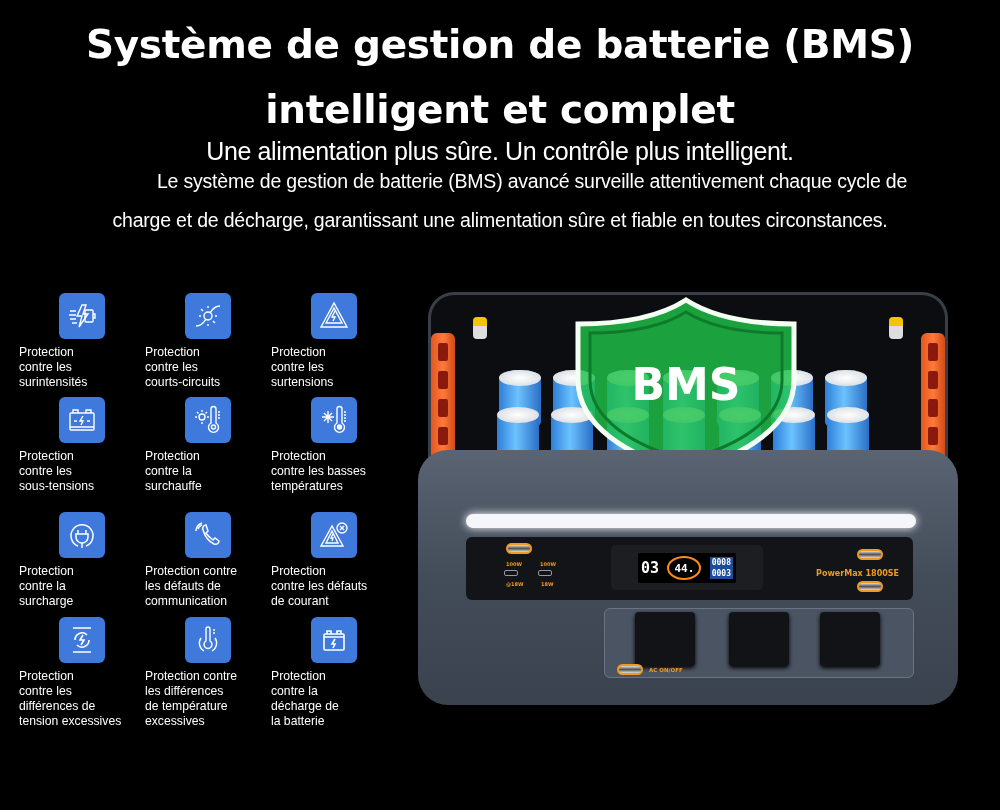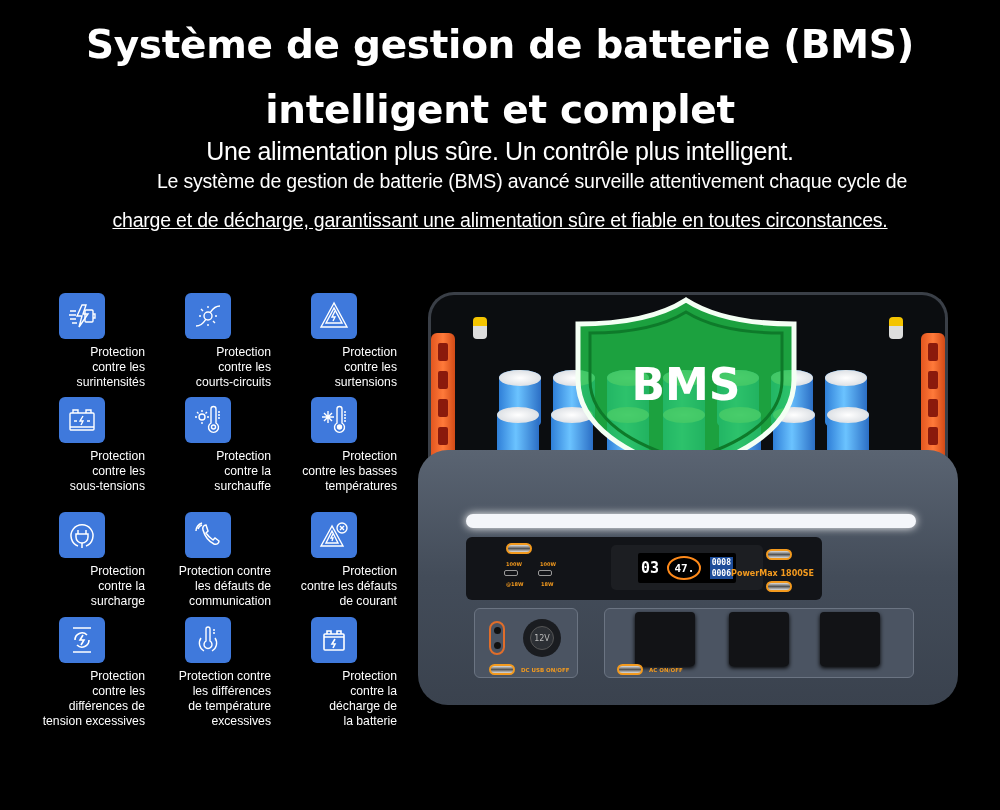--- a/index.html
+++ b/index.html
@@ -5,49 +5,49 @@
   * { box-sizing: border-box; margin: 0; padding: 0; }
   html, body { width: 1000px; height: 810px; background: #000; overflow: hidden; }
   body { position: relative; font-family: "DejaVu Sans", "Liberation Sans", sans-serif; color: #fff; }
 
   .title { position: absolute; left: 0; width: 1000px; text-align: center; font-weight: bold; font-size: 39px; line-height: 50px; letter-spacing: -0.3px; }
   .title.l1 { top: 20px; }
   .title.l2 { top: 72px; margin-top: 13px; }
   .subtitle { position: absolute; top: 134px; left: 0; width: 1000px; text-align: center; font-size: 25px; line-height: 34px; letter-spacing: -0.4px; font-family: "Liberation Sans", sans-serif; }
   .desc { position: absolute; left: 0; width: 1000px; text-align: center; font-size: 19.5px; line-height: 28px; font-family: "Liberation Sans", sans-serif; letter-spacing: -0.2px; }
   .desc.l1 { top: 167px; margin-left: 32px; }
-  .desc.l2 { top: 206px; text-decoration: underline; }
-
-  .feature { position: absolute; width: 126px; text-align: right; }
+  .desc.l2 { top: 206px; }
+
+  .feature { position: absolute; width: 126px; text-align: left; }
   .tile { width: 46px; height: 46px; margin: 0 auto; background: #3f79dc; border-radius: 6px; display: flex; align-items: center; justify-content: center; }
   .tile svg { width: 32px; height: 32px; }
   .flabel { margin-top: 6px; font-size: 12.2px; line-height: 15px; font-family: "Liberation Sans", sans-serif; color: #fff; white-space: pre-line; }
 
   
   .device { position: absolute; left: 418px; top: 290px; width: 540px; height: 420px; }
   .top-frame { position: absolute; left: 10px; top: 2px; width: 520px; height: 180px; border-radius: 26px 26px 0 0; background: #0b0d10; border: 3px solid #3a3f47; border-bottom: none; overflow: hidden; }
   .orange-rail { position: absolute; top: 38px; width: 24px; height: 148px; background: linear-gradient(90deg,#e3561f,#ff7a3a,#d24a16); border-radius: 6px; }
   .orange-rail.left { left: 0; }
   .orange-rail.right { right: 0; }
   .orange-rail span { display:block; margin: 10px auto 0; width: 10px; height: 18px; background: #8a1a0c; border-radius: 2px; }
   .post { position: absolute; top: 22px; width: 14px; height: 22px; border-radius: 4px; background: linear-gradient(#f4c400 0 40%, #ddd 40%); }
   .cell { position: absolute; width: 42px; border-radius: 20px / 8px; background: linear-gradient(90deg,#2f7fd8,#6bc3ff 45%,#2b6ec5); }
   .cell::before { content: ""; position: absolute; left: 0; top: 0; width: 42px; height: 16px; border-radius: 50%; background: radial-gradient(#fff,#cfd4da); }
   .body { position: absolute; left: 0; top: 160px; width: 540px; height: 255px; border-radius: 30px; background: linear-gradient(180deg,#5a6472,#434c59 50%,#3a424e); }
   .lightbar { position: absolute; left: 48px; top: 64px; width: 450px; height: 14px; border-radius: 7px; background: #f4f6fa; box-shadow: 0 0 8px #fff; }
-  .panel { position: absolute; left: 48px; top: 87px; width: 356px; height: 63px; border-radius: 6px; background: #121418; }
+  .panel { position: absolute; left: 48px; top: 87px; width: 447px; height: 63px; border-radius: 6px; background: #121418; }
   .lcd { position: absolute; left: 145px; top: 8px; width: 152px; height: 45px; border-radius: 5px; background: #1c1e22; }
   .lcd-inner { position: absolute; left: 27px; top: 8px; width: 98px; height: 30px; background: #000; border-radius: 2px; display:flex; align-items:center; justify-content: space-between; padding: 0 3px; font-family: "DejaVu Sans Mono", monospace; font-weight: bold; }
   .lcd-big { font-size: 15px; color: #fff; }
   .lcd-ring { width: 34px; height: 24px; border: 2px solid #ff8a1a; border-radius: 50%; font-size: 11px; display:flex; align-items:center; justify-content:center; color:#fff; }
   .lcd-right { font-size: 8px; color: #fff; line-height: 11px; background:#1d4d9a; padding: 0 2px; }
   .obtn { position: absolute; width: 26px; height: 11px; border-radius: 6px; border: 2px solid #f39a1e; background: linear-gradient(#ddd,#555 50%,#ddd); }
   .usb-label { position: absolute; font-size: 5px; color: #f39a1e; font-weight: bold; }
   .usb-port { position: absolute; width: 14px; height: 6px; border: 1px solid #999; border-radius: 2px; }
-  .brand { position: absolute; right: 8px; top: 32px; font-size: 8px; font-weight: bold; color: #f39a1e; }
+  .brand { position: absolute; right: 14px; top: 32px; font-size: 8px; font-weight: bold; color: #f39a1e; }
   .bay { position: absolute; top: 158px; height: 70px; border-radius: 6px; background: #4b5462; border: 1px solid #6b7482; }
   .bay.dc { left: 56px; width: 104px; }
   .bay.ac { left: 186px; width: 310px; }
   .dc-jack { position: absolute; left: 14px; top: 12px; width: 16px; height: 34px; border: 2px solid #e06d2a; border-radius: 8px; }
   .dc-jack::before, .dc-jack::after { content:""; position:absolute; left:3px; width:7px; height:7px; border-radius:50%; background:#111; }
   .dc-jack::before { top: 4px; } .dc-jack::after { bottom: 4px; }
   .cig { position: absolute; left: 48px; top: 10px; width: 38px; height: 38px; border-radius: 50%; background: #1a1c20; display:flex; align-items:center; justify-content:center; }
   .cig span { width: 24px; height: 24px; border-radius: 50%; background:#2c2f34; border:1px solid #555; font-size: 8px; color: #bbb; display:flex; align-items:center; justify-content:center; }
   .ac-out { position: absolute; top: 3px; width: 60px; height: 54px; border-radius: 4px; background: #121316; box-shadow: 0 2px 4px #000; }
   .bay-label { position: absolute; bottom: 4px; font-size: 5.5px; color: #f39a1e; font-weight: bold; }
@@ -273,41 +273,33 @@
       <div class="usb-label" style="left:40px;top:24px;">100W</div>
       <div class="usb-label" style="left:74px;top:24px;">100W</div>
       <div class="usb-port" style="left:38px;top:33px;"></div>
       <div class="usb-port" style="left:72px;top:33px;"></div>
       <div class="usb-label" style="left:40px;top:44px;">@18W</div>
       <div class="usb-label" style="left:75px;top:44px;">18W</div>
 
       <div class="lcd">
         <div class="lcd-inner">
           <span class="lcd-big">03</span>
-          <span class="lcd-ring">47.</span>
+          <span class="lcd-ring">44.</span>
           <span>
             <div class="lcd-right">0008</div>
-            <div class="lcd-right">0006</div>
+            <div class="lcd-right">0003</div>
           </span>
         </div>
       </div>
 
       <div class="obtn" style="right:30px;top:12px;"></div>
       <div class="brand">PowerMax 1800SE</div>
       <div class="obtn" style="right:30px;top:44px;"></div>
     </div>
 
-    <div class="bay dc">
-      <div class="dc-jack"></div>
-      <div class="cig">
-          <span>12V</span>
-        </div>
-      <div class="obtn" style="left:14px;bottom:2px;"></div>
-      <div class="bay-label" style="left:46px;">DC USB ON/OFF</div>
-    </div>
     <div class="bay ac">
       <div class="ac-out" style="left:30px;"></div>
       <div class="ac-out" style="left:124px;"></div>
       <div class="ac-out" style="left:215px;"></div>
       <div class="obtn" style="left:12px;bottom:2px;"></div>
       <div class="bay-label" style="left:44px;">AC ON/OFF</div>
     </div>
   </div>
 </div>
 

